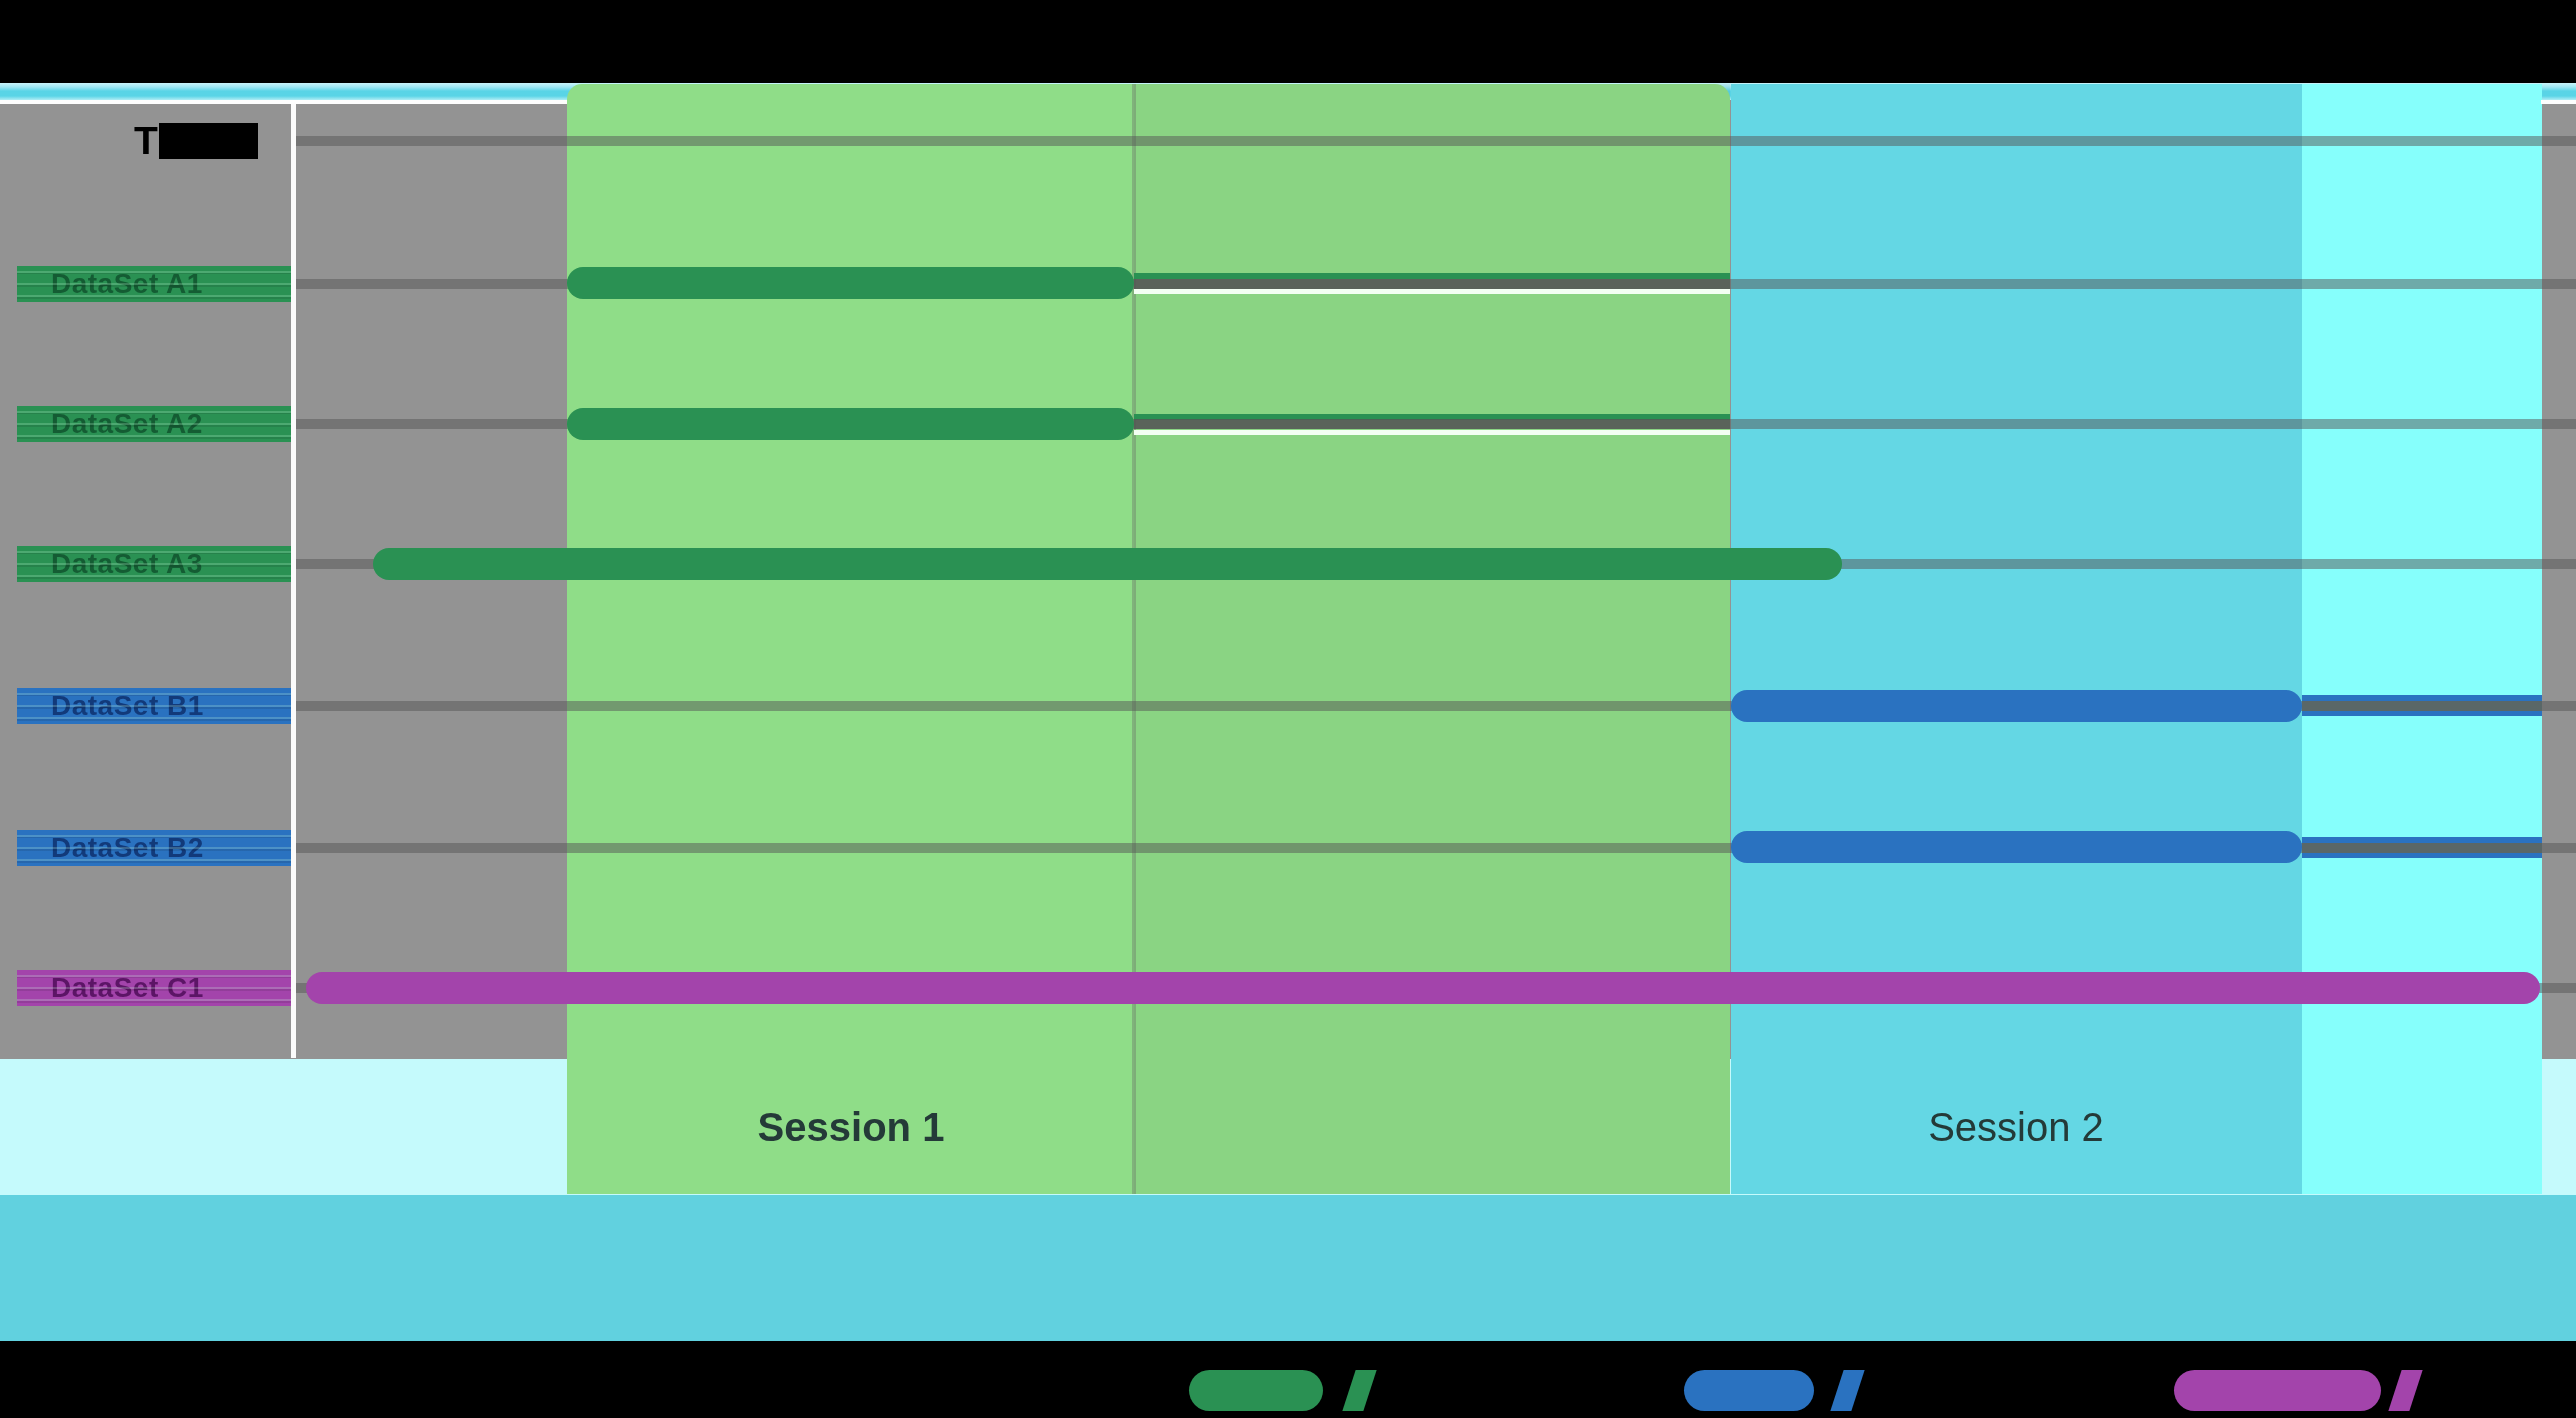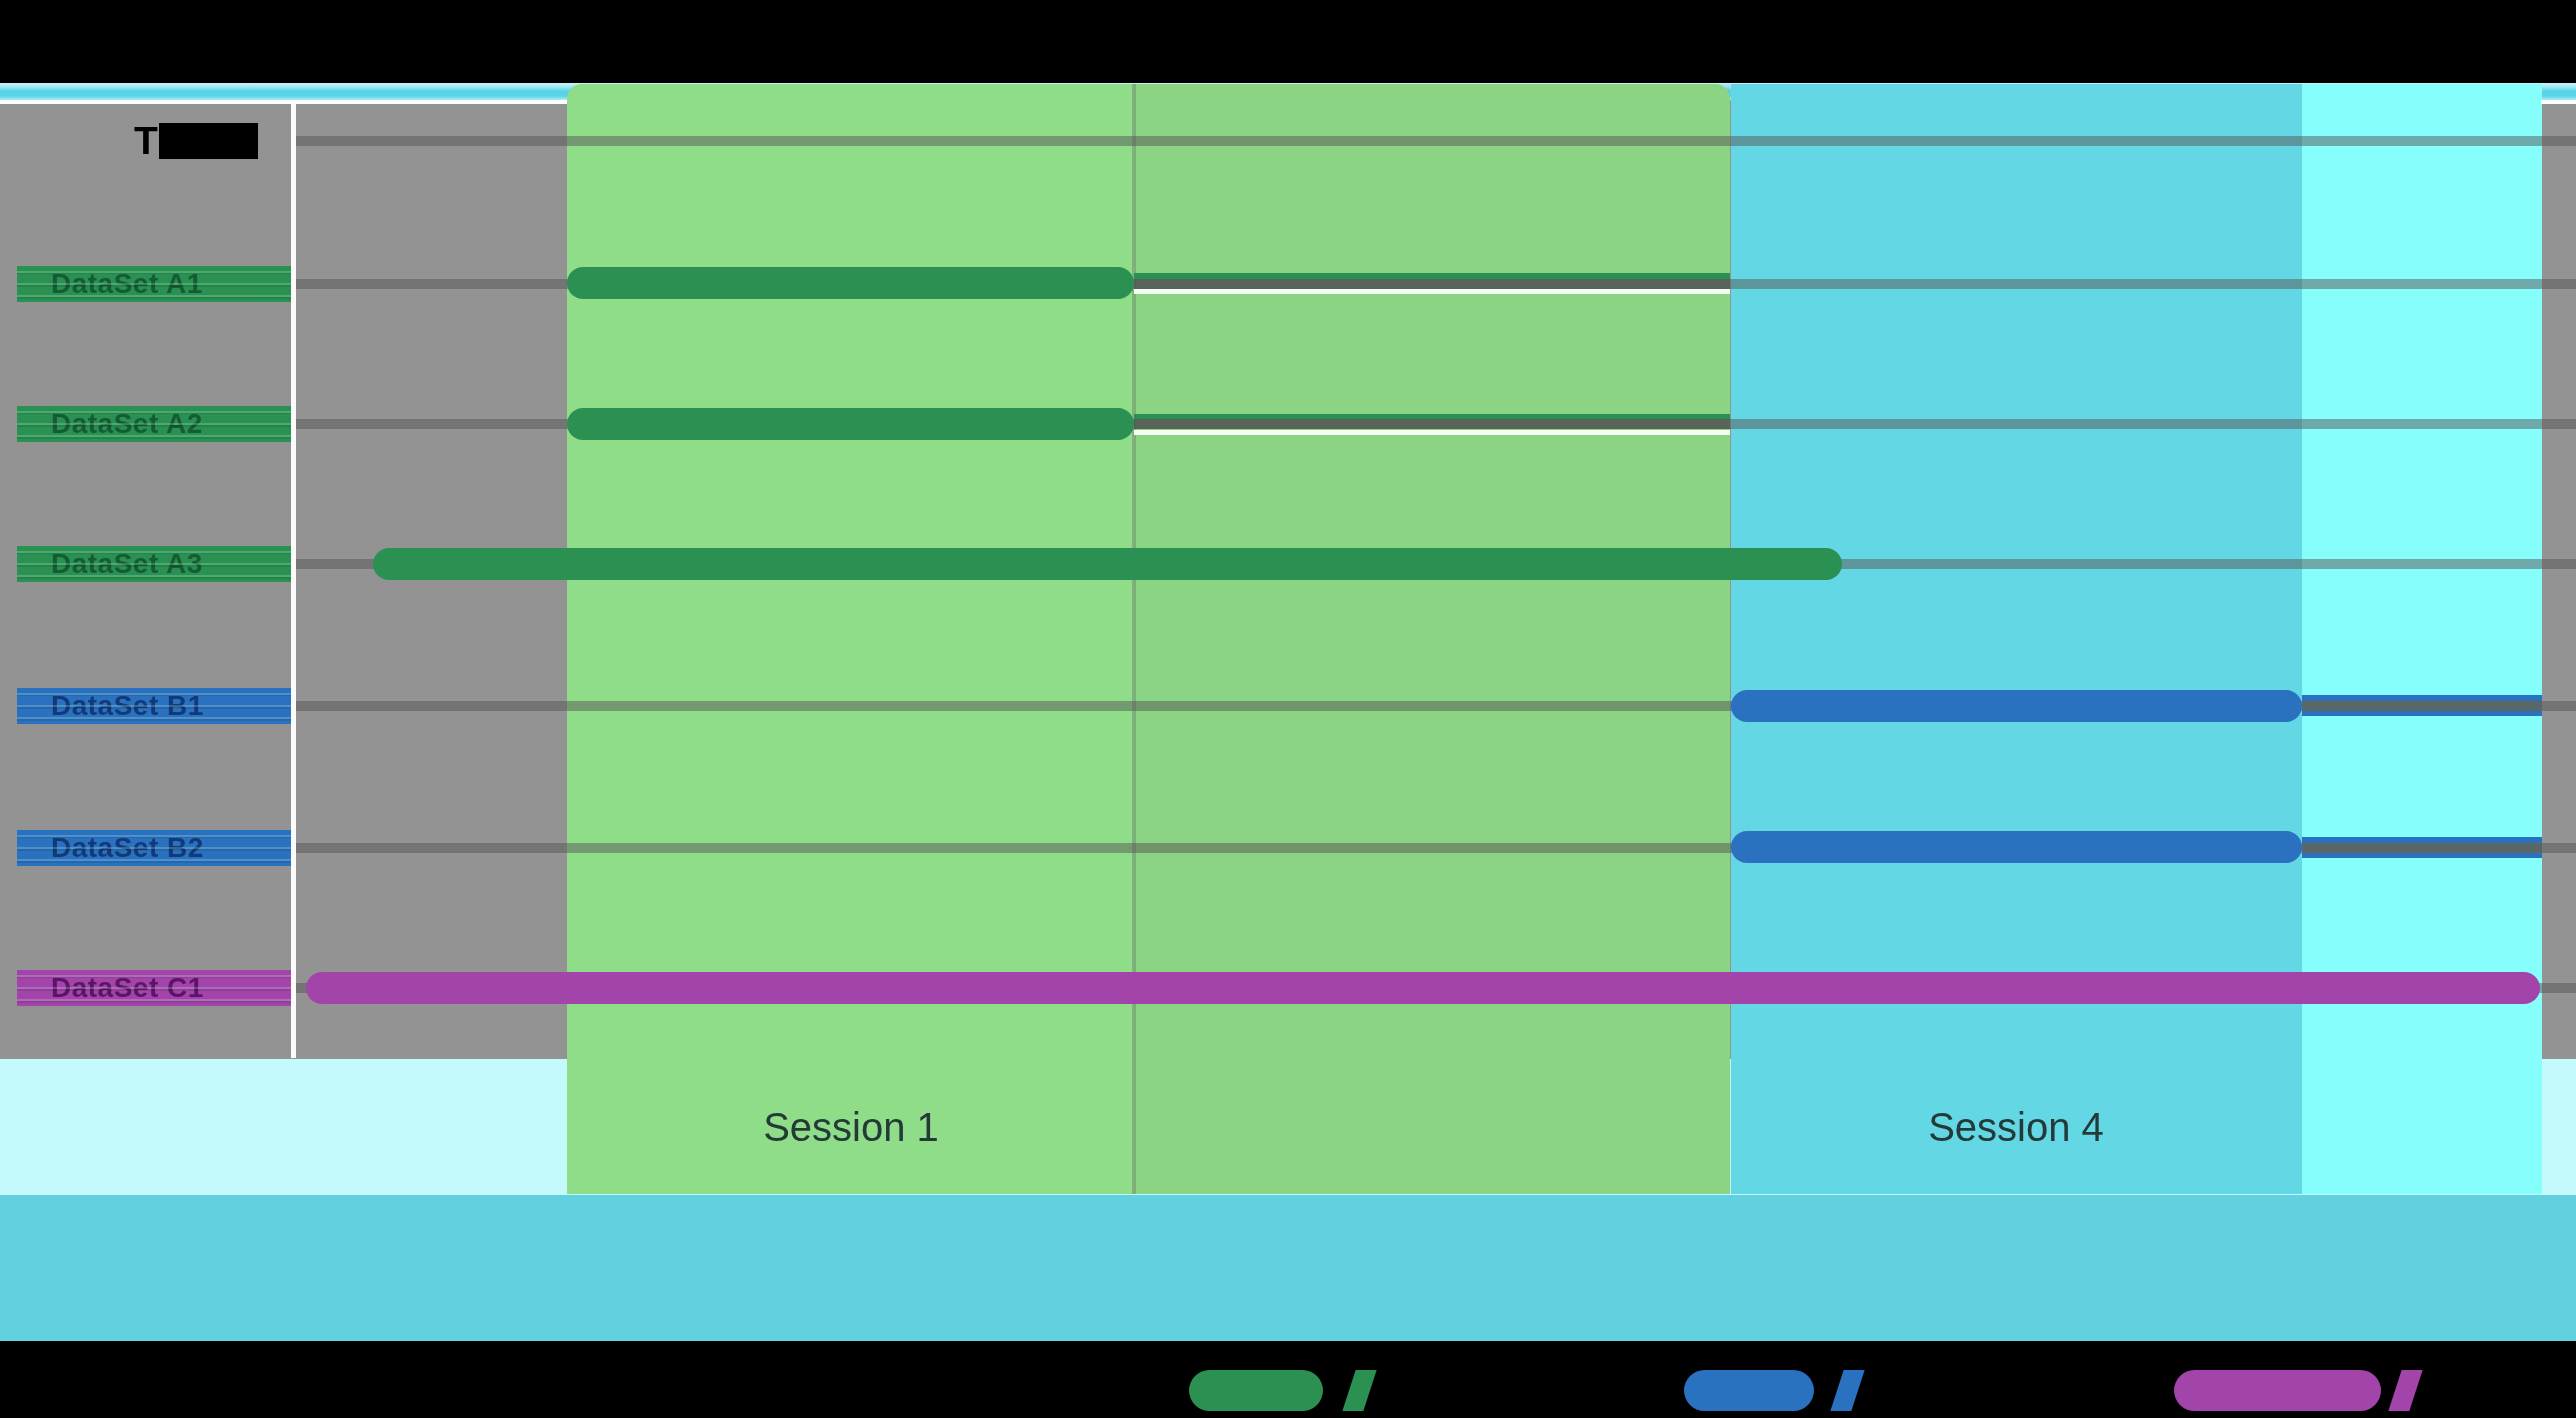--- a/index.html
+++ b/index.html
@@ -116,22 +116,22 @@
         <span class="glitch"></span>
       </div>
     </div>
 
   <div class="abs hdr">
     <span class="t">T</span>
     <span class="redact"></span>
   </div>
 
   <div id="session-labels">
-      <div class="abs session-label" style="left: 851px; top: 1127px;">Session 1</div>
-      <div class="abs session-label" style="left: 2016px; top: 1127px;">Session 4</div>
+      <div class="abs session-label" style="left: 851px; top: 1127px; font-weight: bold;">Session 1</div>
+      <div class="abs session-label" style="left: 2016px; top: 1127px;">Session 2</div>
     </div>
   <div id="legend">
       <div class="abs legend-pill" style="left: 1189px; width: 134px; background: rgb(42, 145, 83);"></div>
       <div class="abs legend-slash" style="left: 1349px; background: rgb(42, 145, 83);"></div>
       <div class="abs legend-pill" style="left: 1684px; width: 130px; background: rgb(42, 114, 192);"></div>
       <div class="abs legend-slash" style="left: 1837px; background: rgb(42, 114, 192);"></div>
       <div class="abs legend-pill" style="left: 2174px; width: 207px; background: rgb(163, 68, 171);"></div>
       <div class="abs legend-slash" style="left: 2395px; background: rgb(163, 68, 171);"></div>
     </div>
 </div>

